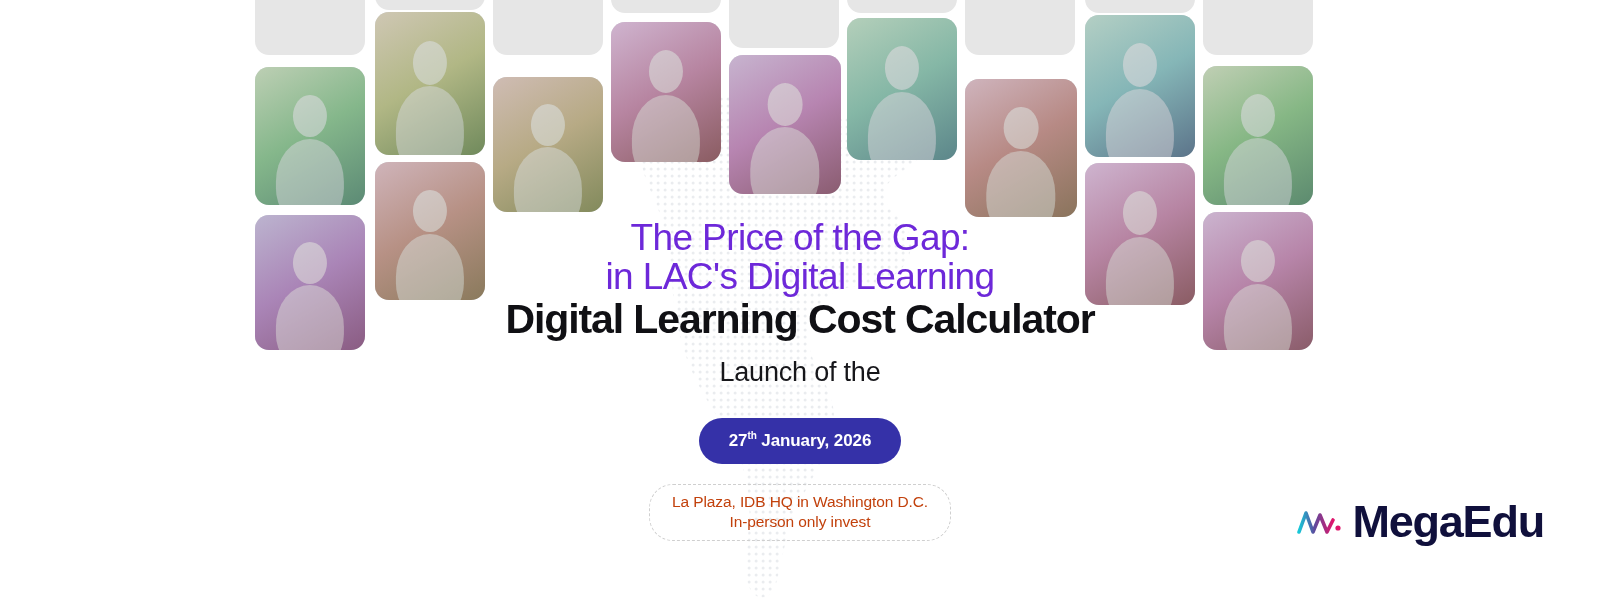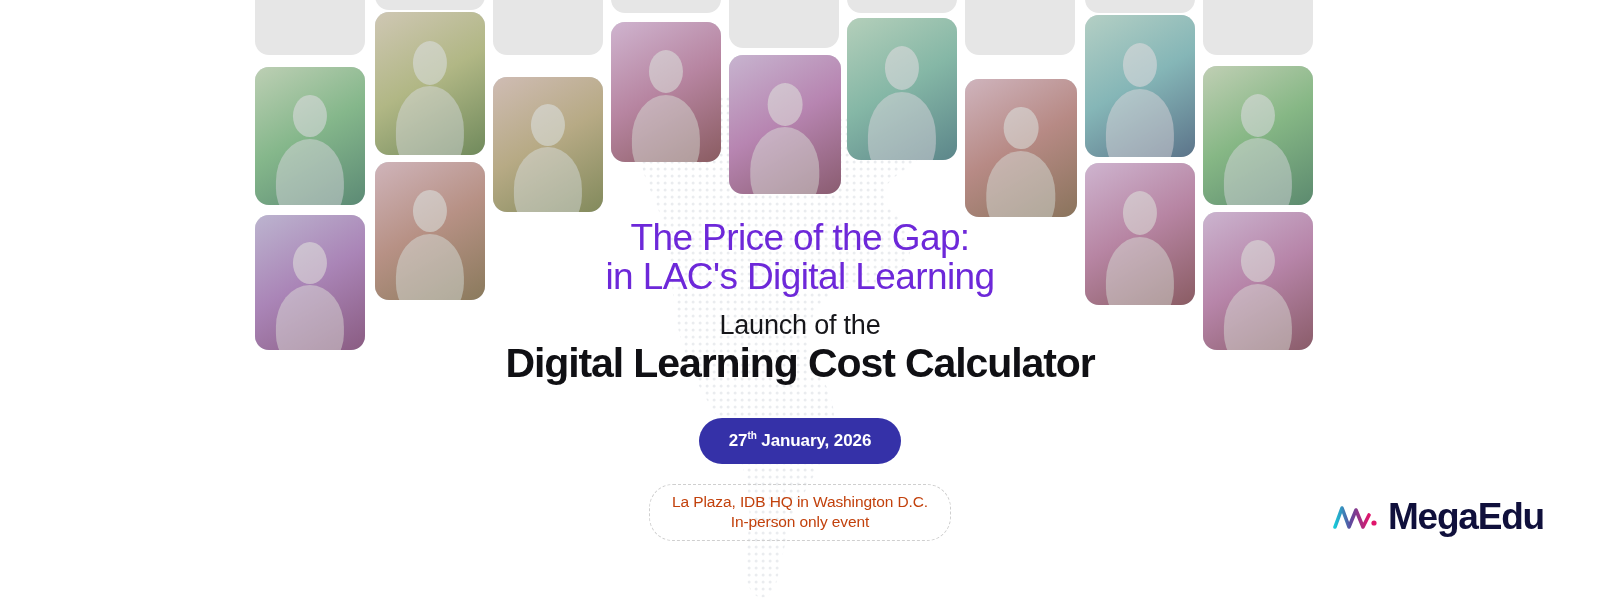--- a/index.html
+++ b/index.html
@@ -106,21 +106,21 @@
     position: absolute;
     right: 56px;
     top: 496px;
     display: flex;
     align-items: center;
     gap: 56px;
     z-index: 6;
   }
   .logo { display: flex; align-items: center; gap: 9px; }
   #megaedu-text {
-    font-size: 37px;
+    font-size: 45px;
     font-weight: 700;
     color: #10103c;
     letter-spacing: -1.2px;
   }
   #idb-text {
     font-size: 39px;
     font-weight: 700;
     color: #3d4044;
     letter-spacing: -0.5px;
   }
@@ -241,31 +241,31 @@
       </div>
     </div>
 
   <div id="center">
 
     <div id="headline">
       <span class="hl-line">The Price of the Gap:</span>
       <span class="hl-line">in LAC's Digital Learning</span>
     </div>
 
+    <div id="product-name">Digital Learning Cost Calculator</div>
     <div id="launch-of-the">Launch of the</div>
-    <div id="product-name">Digital Learning Cost Calculator</div>
 
     <div>
       <span id="date-badge"><span>27</span><sup>th</sup><span> January, 2026</span></span>
     </div>
 
     <div>
       <div id="venue-box">
         <div>La Plaza, IDB HQ in Washington D.C.</div>
-        <div>In-person only event</div>
+        <div>In-person only invest</div>
       </div>
     </div>
   </div>
 
   <div id="logos">
 
     <div class="logo">
       <svg width="46" height="30" viewBox="0 0 46 30" aria-hidden="true">
         <defs>
           <linearGradient id="mgrad" x1="0" y1="0" x2="1" y2="0">

